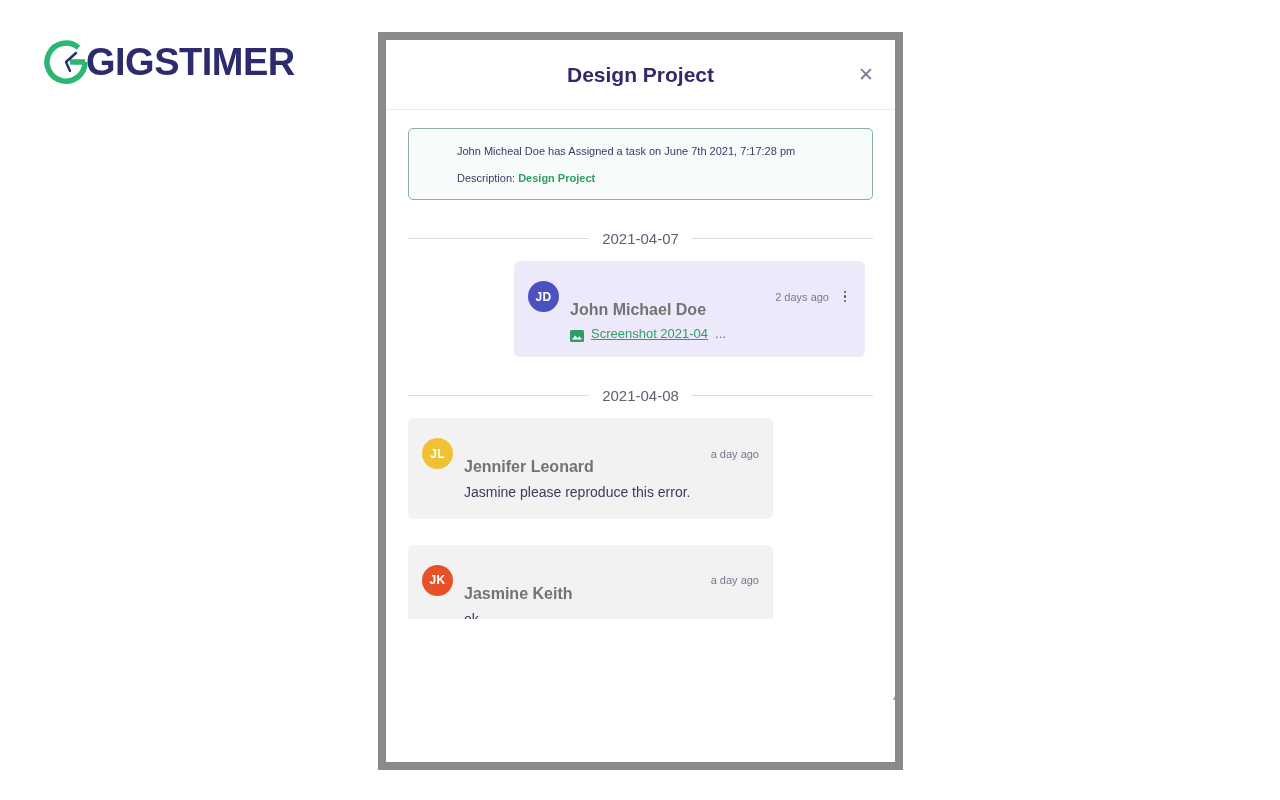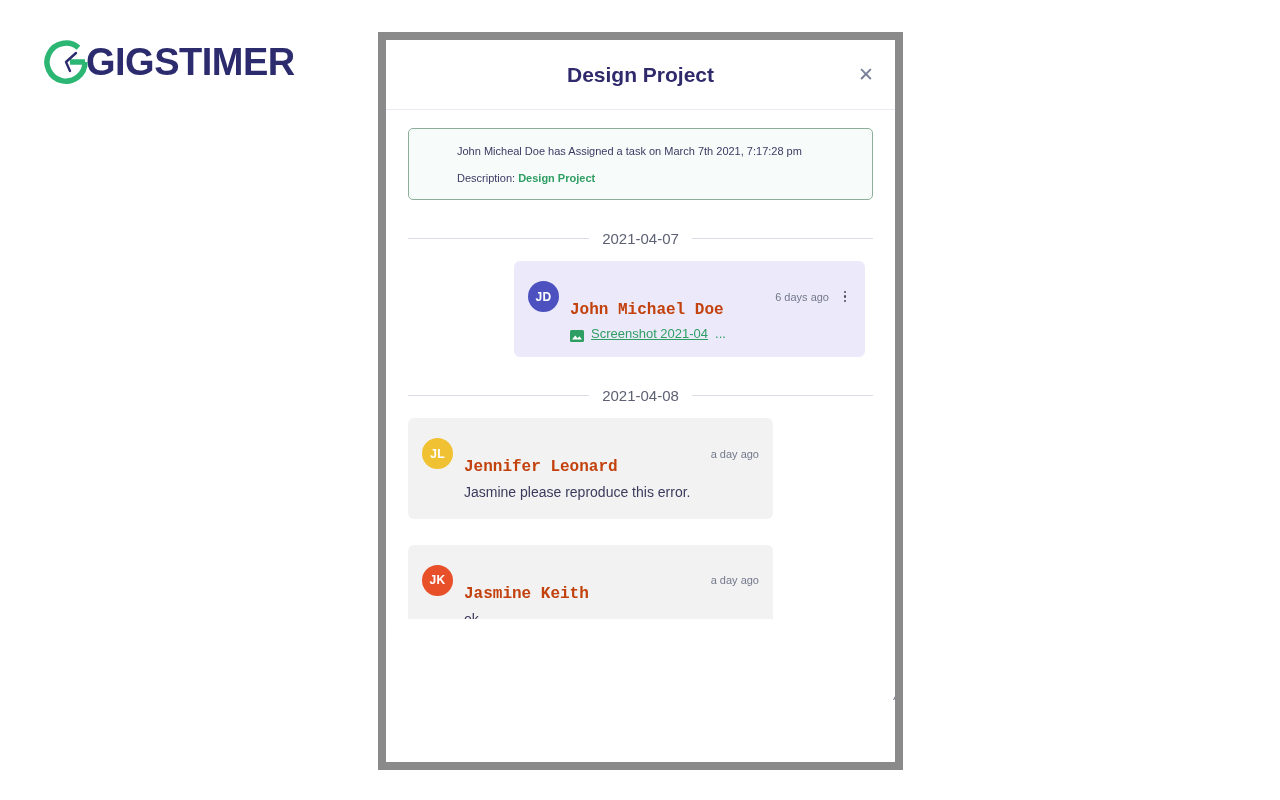--- a/index.html
+++ b/index.html
@@ -99,22 +99,22 @@
   .msg.own { background: #eceafa; margin-left: 106px; margin-right: 8px; }
   .msg.other { background: #f2f2f2; margin-right: 100px; margin-left: 0; }
   .msg-head { display: flex; align-items: center; }
   .avatar {
     width: 31px; height: 31px; border-radius: 50%; flex: none;
     display: flex; align-items: center; justify-content: center;
     color: #fff; font-size: 12px; font-weight: bold; letter-spacing: 0.3px;
     font-family: "Liberation Sans", sans-serif;
   }
   .msg-name {
-    margin-left: 11px; font-size: 16px; font-weight: bold; color: #c2410c;
-    font-family: Liberation Mono, monospace;
+    margin-left: 11px; font-size: 16px; font-weight: bold; color: #737373;
+    font-family: Liberation Sans, sans-serif;
     margin-top: 27px;
   }
   .msg-time {
     margin-left: auto; font-size: 11px; color: #73788c;
     font-family: "Liberation Sans", sans-serif;
   }
   .kebab {
     margin-left: 10px; width: 12px; display: flex; flex-direction: column;
     align-items: center; gap: 2px; cursor: pointer;
   }
@@ -208,38 +208,38 @@
   <div class="modal">
 
     <div class="modal-header">
       <div class="modal-title">Design Project</div>
       <div class="close-btn">✕</div>
     </div>
 
     <div class="modal-body">
 
       <div class="notice">
-        <div class="notice-line">John Micheal Doe has Assigned a task on March 7th 2021, 7:17:28 pm</div>
+        <div class="notice-line">John Micheal Doe has Assigned a task on June 7th 2021, 7:17:28 pm</div>
         <div class="notice-line">
           <span>Description:</span>
           <span class="notice-desc-value">Design Project</span>
         </div>
       </div>
 
       <div class="divider">
         <span class="bar"></span>
         <span class="label">2021-04-07</span>
         <span class="bar"></span>
       </div>
 
       <div class="msg own">
         <div class="msg-head">
           <div class="avatar" style="background:#4c51bf">JD</div>
           <div class="msg-name">John Michael Doe</div>
-          <div class="msg-time">6 days ago</div>
+          <div class="msg-time">2 days ago</div>
           <div class="kebab">
               <i></i>
               <i></i>
               <i></i>
             </div>
         </div>
         <div class="msg-body">
           <div class="attach">
             <span class="attach-icon">
               <svg viewBox="0 0 14 12" width="14" height="12">

